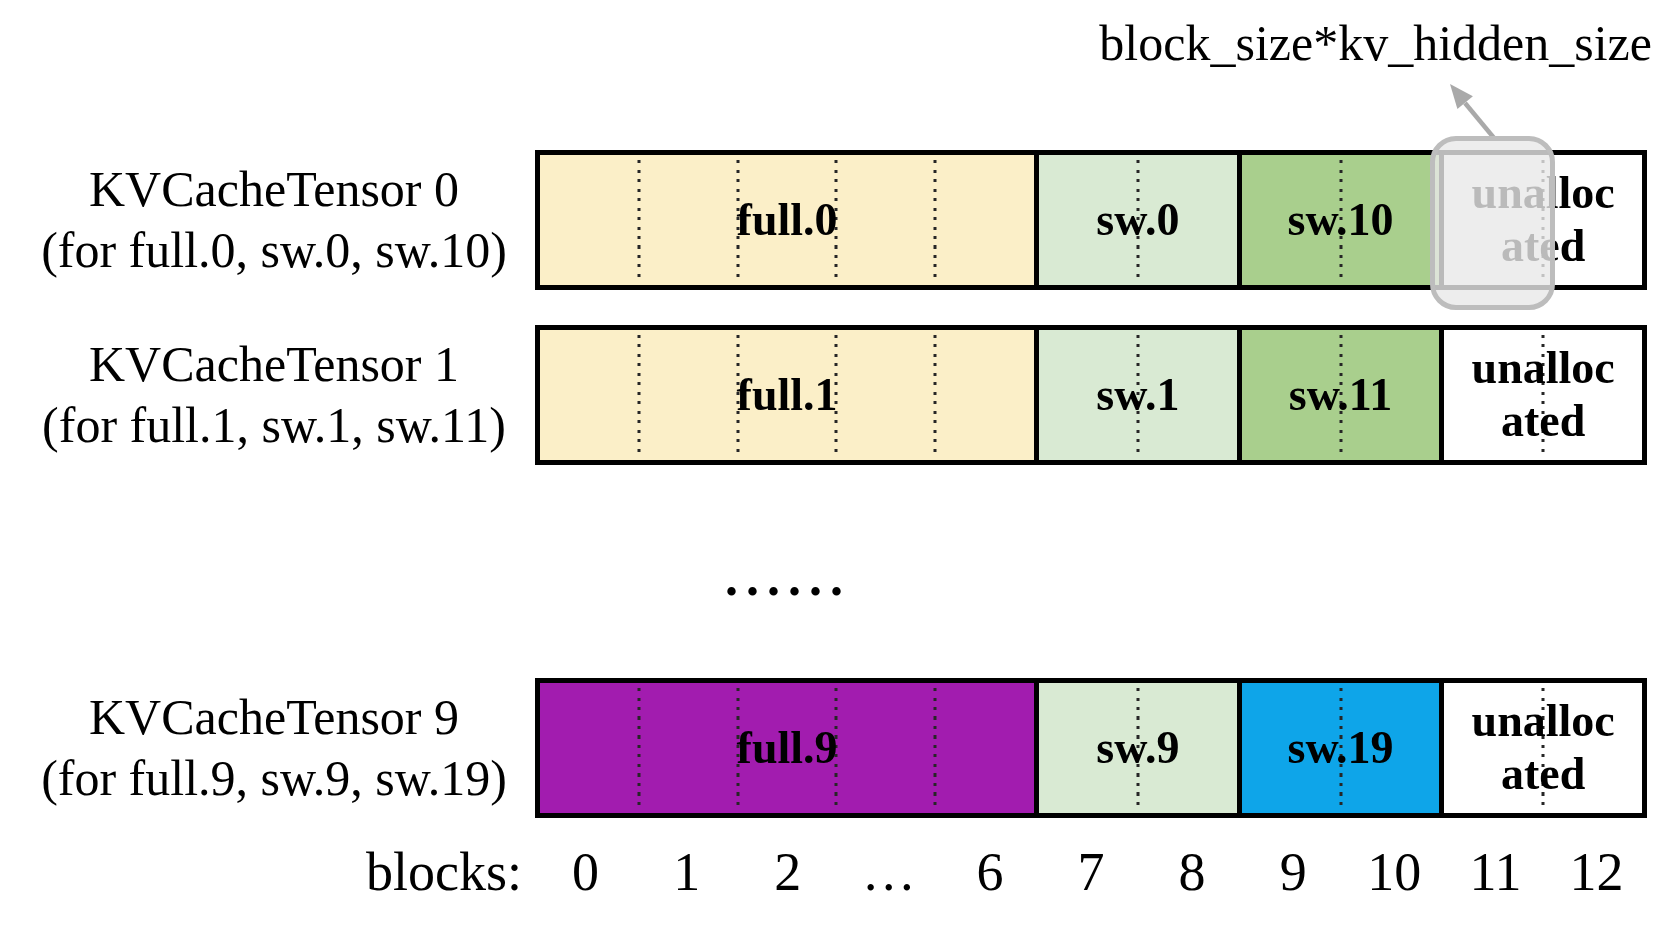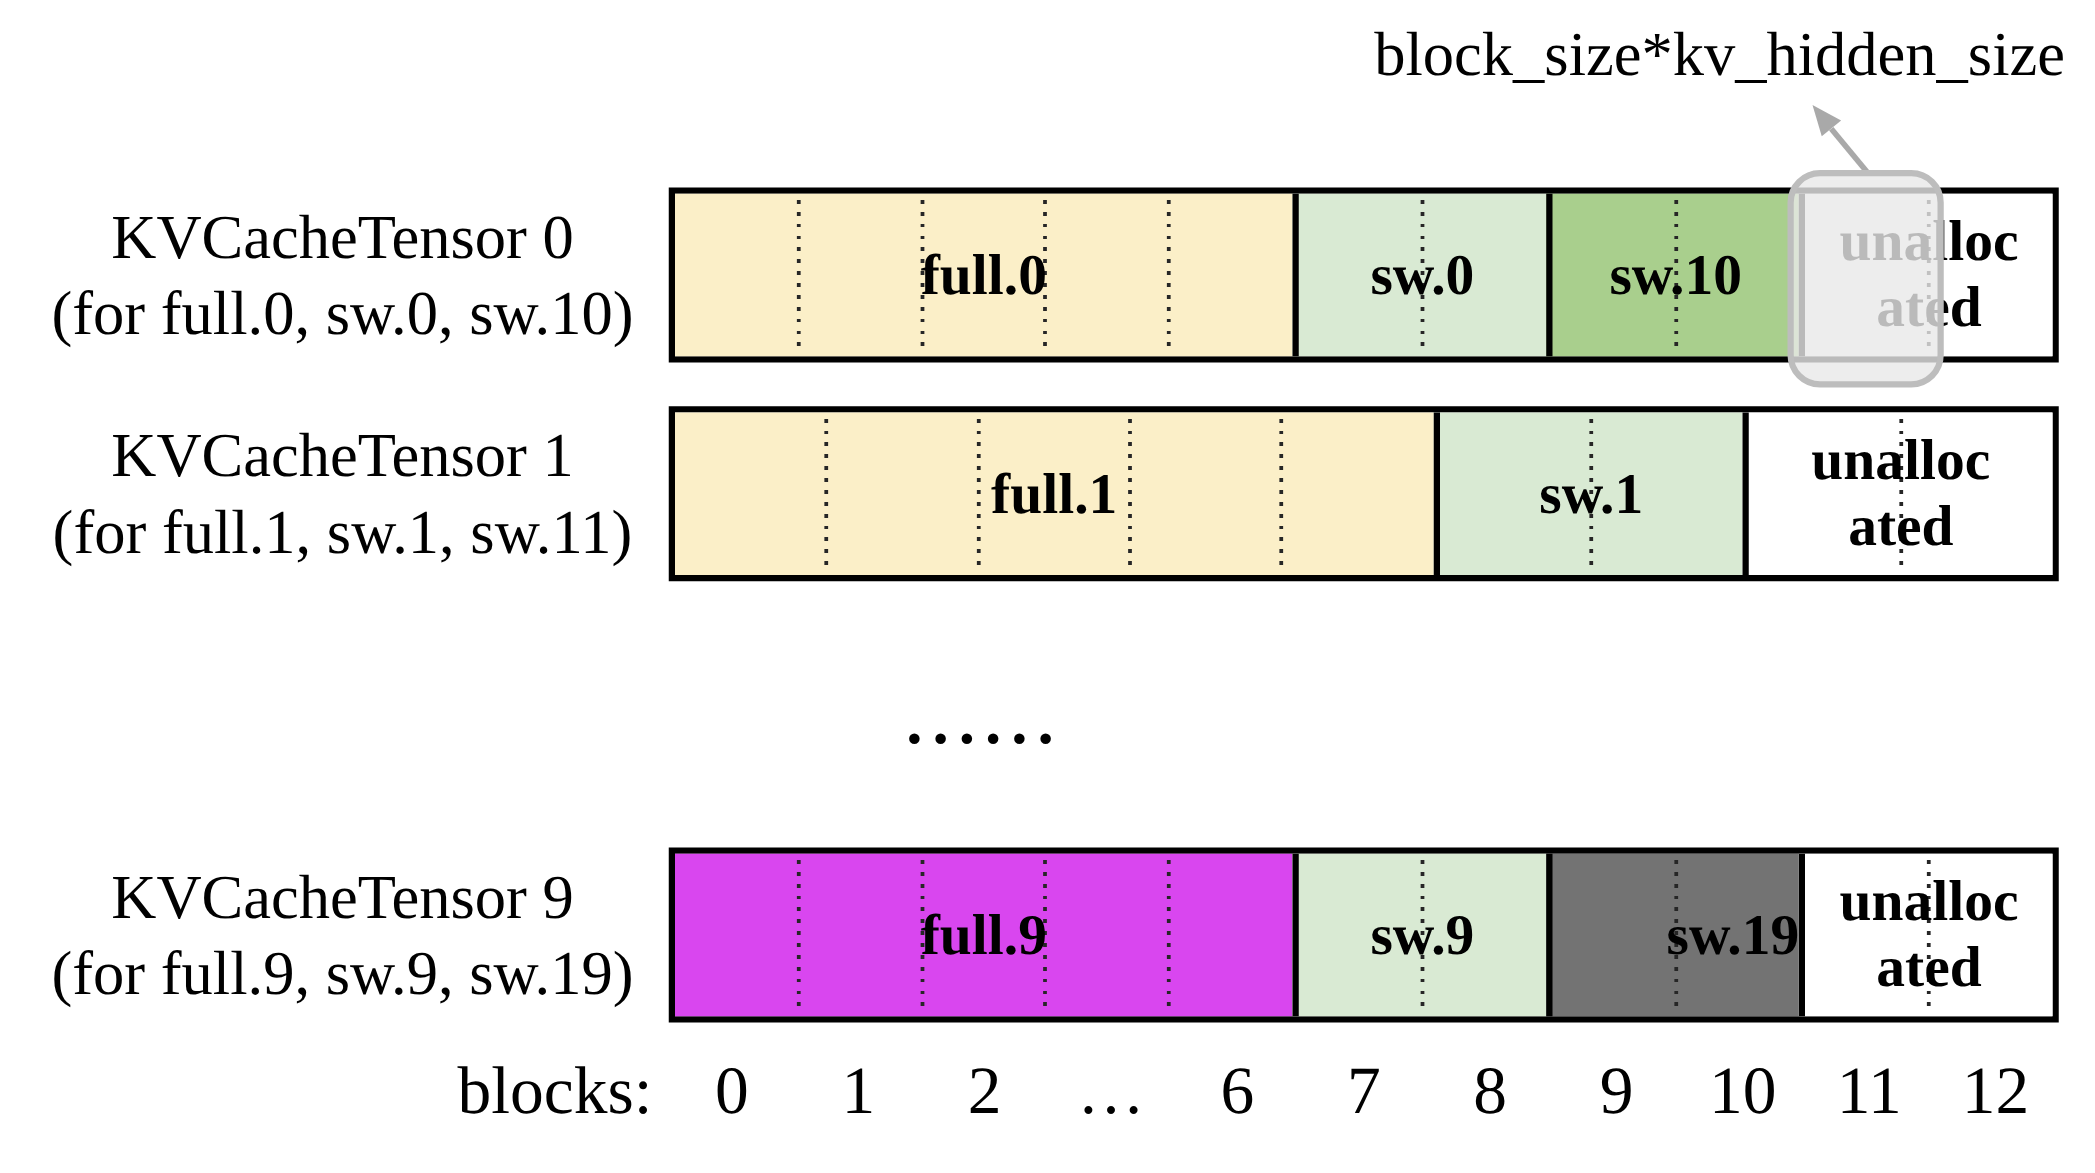--- a/index.html
+++ b/index.html
@@ -127,45 +127,49 @@
       <i class="vdot p20"></i>
       <i class="vdot p40"></i>
       <i class="vdot p60"></i>
       <i class="vdot p80"></i>
       <span class="seg-label">full.1</span>
     </div>
     <div class="seg seg-2" style="background: rgb(217, 234, 211);">
       <i class="vdot p50"></i>
       <span class="seg-label">sw.1</span>
     </div>
+    <div class="seg seg-2" style="background: rgb(169, 207, 141);">
+      <i class="vdot p50"></i>
+      <span class="seg-label">sw.11</span>
+    </div>
     <div class="seg seg-2" style="background: rgb(255, 255, 255);">
       <i class="vdot p50"></i>
       <span class="seg-label wrap">unallocated</span>
     </div>
   </div>
 
   <div class="mid-ellipsis">......</div>
 
   <div class="row-label top-9">
     <div>KVCacheTensor 9</div>
     <div>(for full.9, sw.9, sw.19)</div>
   </div>
   <div class="bar top-9">
-    <div class="seg seg-full" style="background: #d946ef;">
+    <div class="seg seg-full" style="background: #a21caf;">
       <i class="vdot p20"></i>
       <i class="vdot p40"></i>
       <i class="vdot p60"></i>
       <i class="vdot p80"></i>
       <span class="seg-label">full.9</span>
     </div>
     <div class="seg seg-2" style="background: rgb(217, 234, 211);">
       <i class="vdot p50"></i>
       <span class="seg-label">sw.9</span>
     </div>
-    <div class="seg seg-2" style="background: #737373; justify-content: flex-end;">
+    <div class="seg seg-2" style="background: #0ea5e9;">
       <i class="vdot p50"></i>
       <span class="seg-label">sw.19</span>
     </div>
     <div class="seg seg-2" style="background: rgb(255, 255, 255);">
       <i class="vdot p50"></i>
       <span class="seg-label wrap">unallocated</span>
     </div>
   </div>
 
   <div class="axis-label">blocks:</div>

